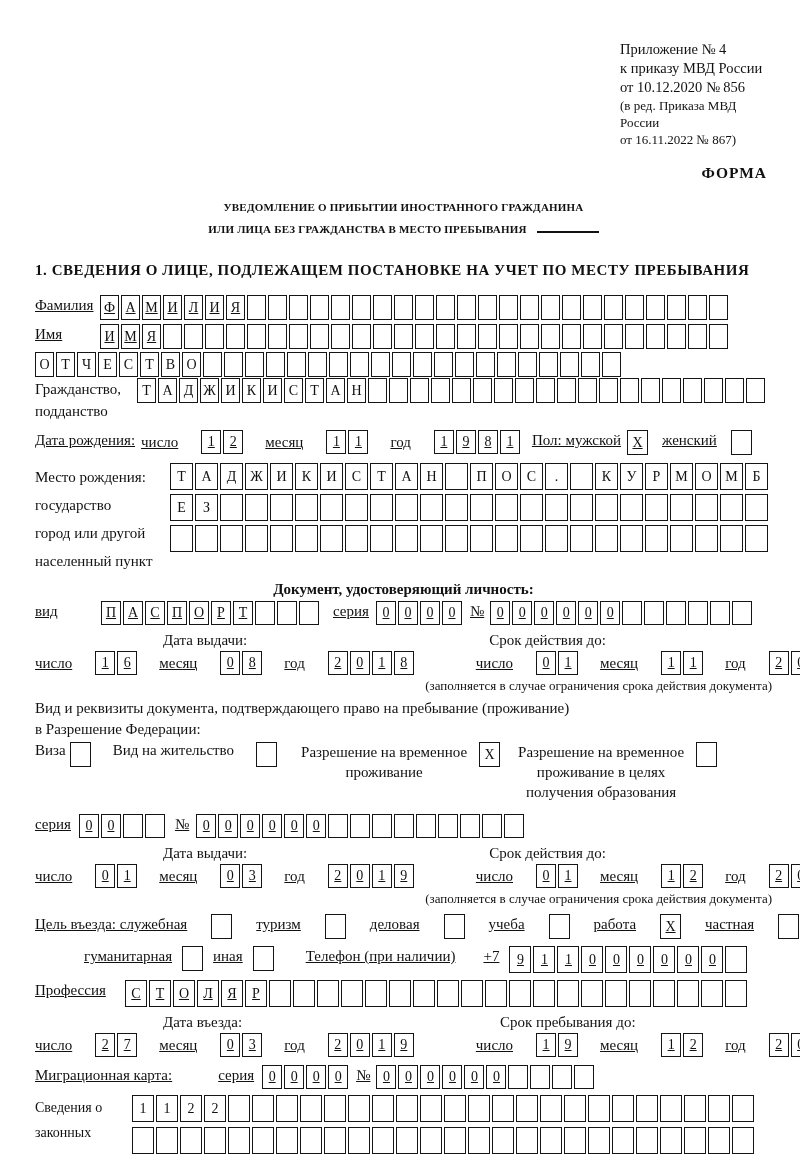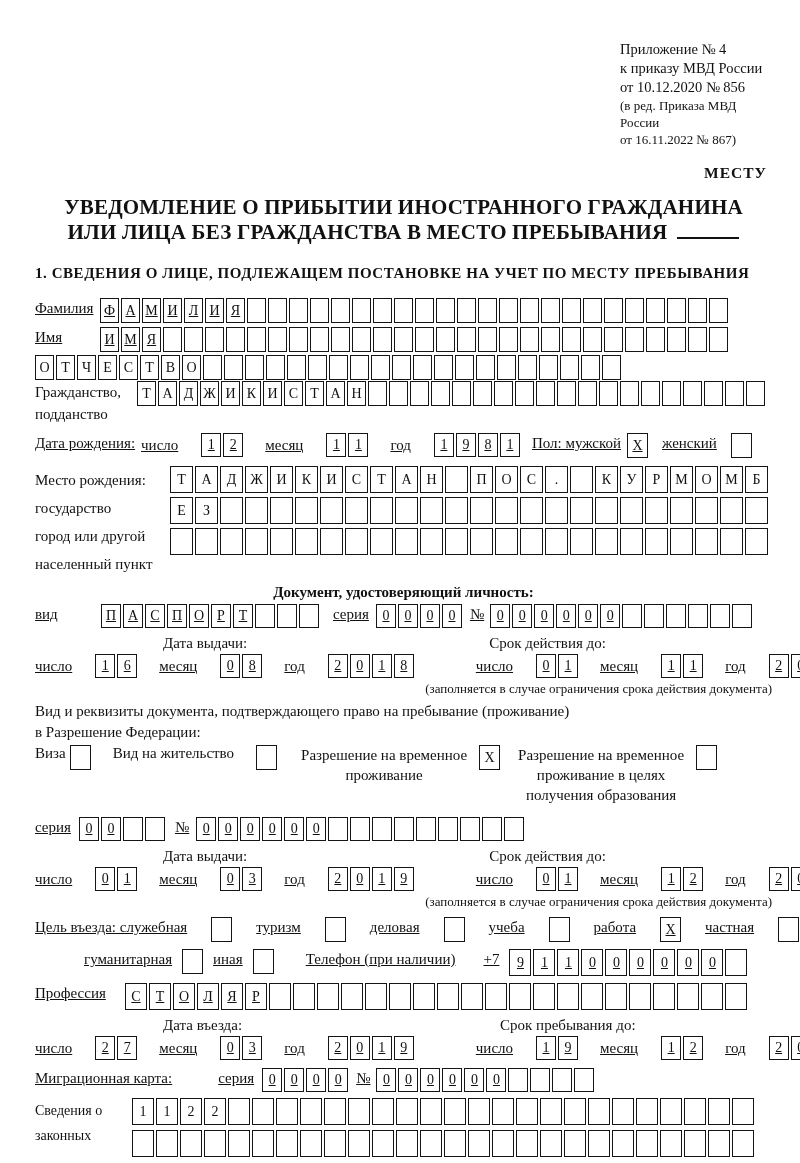--- a/index.html
+++ b/index.html
@@ -4,21 +4,21 @@
 <style>
   * { margin:0; padding:0; box-sizing:border-box; }
   html,body { width:800px; height:1163px; background:#fff; overflow:hidden; }
   body { font-family:"Liberation Serif","DejaVu Serif",serif; color:#111; }
   .page { position:relative; width:800px; height:1163px; padding:40px 28px 0 35px; }
 
   .hdr-block { margin-left:585px; font-size:14.5px; line-height:19px; }
   .hdr-block .small { font-size:13px; line-height:17px; }
   .forma { text-align:right; font-weight:bold; font-size:15.5px; letter-spacing:1px; margin-top:16px; padding-right:5px; }
 
-  .title { text-align:center; font-weight:bold; font-size:21px; line-height:22px; margin-top:14px; letter-spacing:.2px; }
+  .title { text-align:center; font-weight:bold; font-size:11px; line-height:22px; margin-top:14px; letter-spacing:.2px; }
   .blank-line { display:inline-block; width:62px; border-bottom:2px solid #111; height:1em; vertical-align:baseline; margin-left:10px; }
 
   .sect { font-weight:bold; font-size:15px; letter-spacing:.55px; margin-top:22px; }
 
   .row { display:flex; align-items:flex-start; margin-top:5px;text-decoration:underline; }
   .rowt { display:flex; align-items:flex-start; margin-top:5px; }
   .lbl { font-size:15px; line-height:20px; flex:0 0 auto; }
   .lblcol { font-size:15px; line-height:22px; flex:0 0 auto; }
 
   .cells { display:inline-flex; gap:2px; flex:0 0 auto; }
@@ -45,21 +45,21 @@
 <div class="page">
 
   <div class="hdr-block">
     <div>Приложение № 4</div>
     <div>к приказу МВД России</div>
     <div>от 10.12.2020 № 856</div>
     <div class="small">(в ред. Приказа МВД России</div>
     <div class="small">от 16.11.2022 № 867)</div>
   </div>
 
-  <div class="forma">МЕСТУ</div>
+  <div class="forma">ФОРМА</div>
 
   <div class="title">
     <div>УВЕДОМЛЕНИЕ О ПРИБЫТИИ ИНОСТРАННОГО ГРАЖДАНИНА</div>
     <div><span>ИЛИ ЛИЦА БЕЗ ГРАЖДАНСТВА В МЕСТО ПРЕБЫВАНИЯ</span><span class="blank-line"></span></div>
   </div>
 
   <div class="sect">1. СВЕДЕНИЯ О ЛИЦЕ, ПОДЛЕЖАЩЕМ ПОСТАНОВКЕ НА УЧЕТ ПО МЕСТУ ПРЕБЫВАНИЯ</div>
 
   <div class="row" style="margin-top:16px;">
     <span class="lbl" style="width:65px">Фамилия</span>

